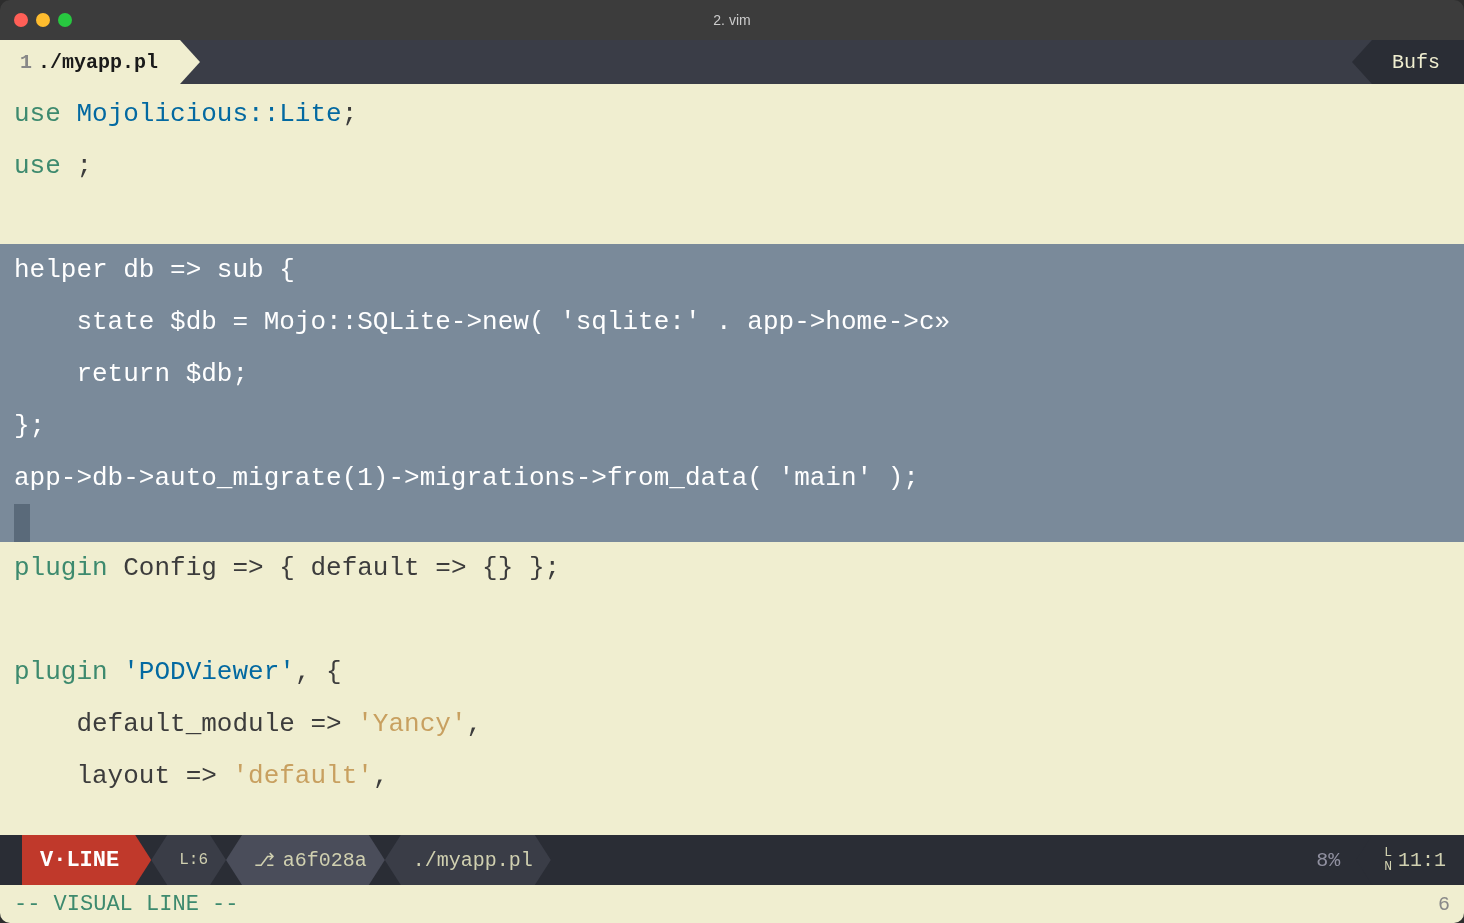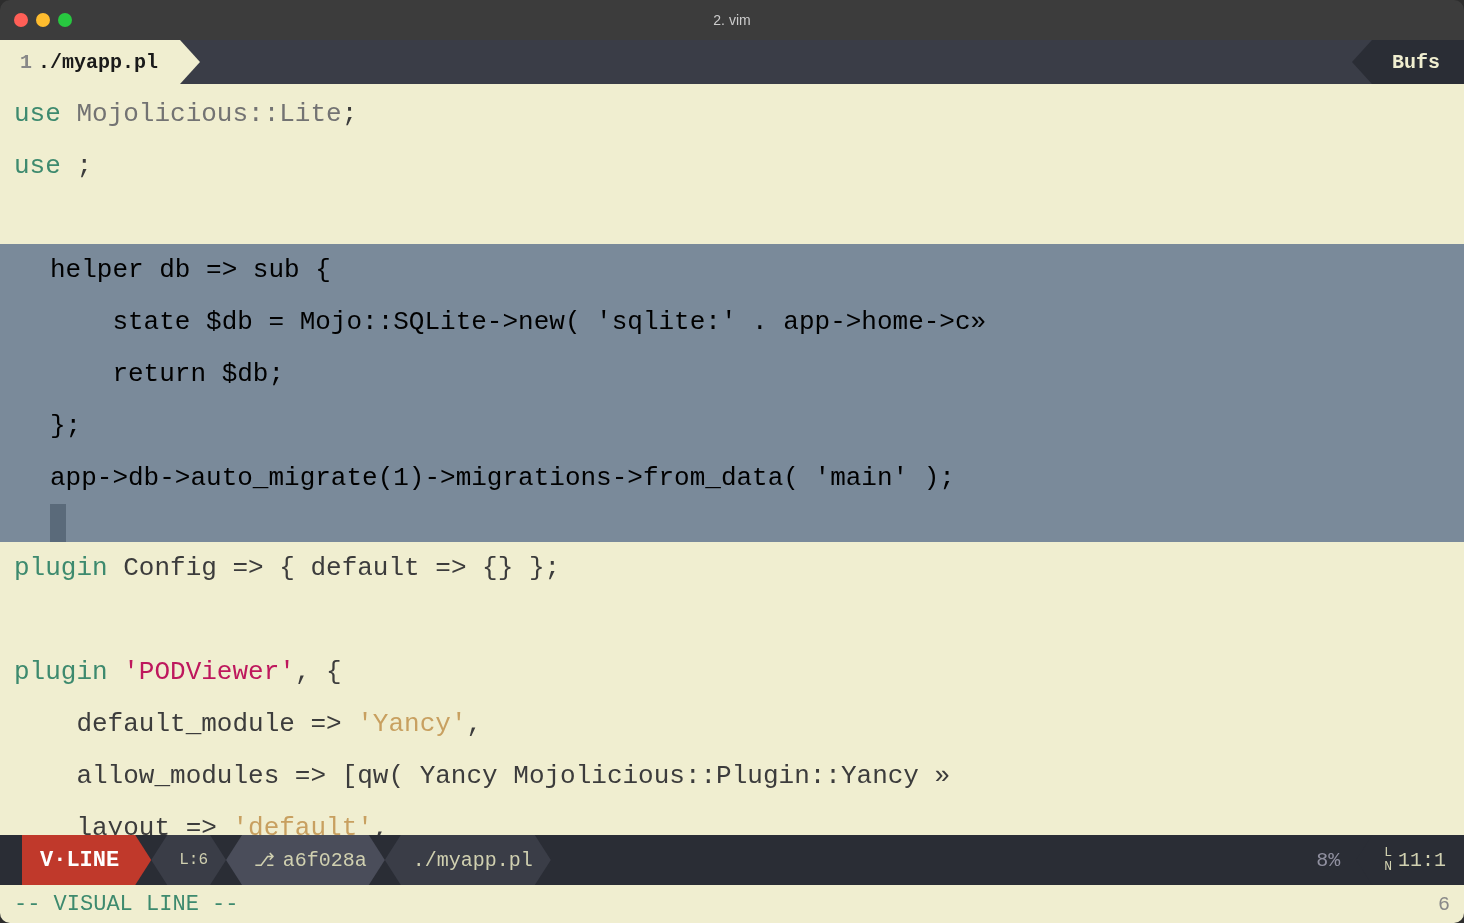--- a/index.html
+++ b/index.html
@@ -89,21 +89,21 @@
       flex: 1;
     }
 
     .bufs-btn {
       background: #2a2d35;
       color: #f0eed0;
       padding: 0 24px;
       display: flex;
       align-items: center;
       font-size: 20px;
-      font-weight: bold;
+      font-weight: normal;
       font-family: 'Courier New', monospace;
       clip-path: polygon(20px 0, 100% 0, 100% 100%, 20px 100%, 0 50%);
       padding-left: 40px;
     }
 
     
     .editor {
       background: #f0eed0;
       flex: 1;
       padding: 4px 0;
@@ -120,23 +120,23 @@
       display: flex;
       align-items: flex-start;
     }
 
     .code-line.selected {
       background: #7a8a9a;
     }
 
     
     .kw { color: #3d8a6e; }        
-    .ns { color: #737373; }       
+    .ns { color: #0369a1; }       
     .plain { color: #3c3c3c; }
-    .selected-text { color: #000000; margin-left: 36px; }
+    .selected-text { color: #ffffff; }
 
     
     .cursor-line {
       background: #7a8a9a !important;
     }
 
     
     .statusbar {
       height: 50px;
       display: flex;
@@ -310,30 +310,27 @@
       <span class="selected-text" style="display:inline-block;width:16px;height:38px;background:#5a6a7a;vertical-align:middle;"></span>
     </div>
 
     <div class="code-line">
       <span style="color:#3d8a6e">plugin</span><span class="plain"> Config =&gt; { default =&gt; {} };</span>
     </div>
 
     <div class="code-line">&nbsp;</div>
 
     <div class="code-line">
-      <span style="color:#3d8a6e">plugin</span><span class="plain"> </span><span style="color:#be185d">'PODViewer'</span><span class="plain">, {</span>
+      <span style="color:#3d8a6e">plugin</span><span class="plain"> </span><span style="color:#0369a1">'PODViewer'</span><span class="plain">, {</span>
     </div>
 
     <div class="code-line">
       <span class="plain">    default_module =&gt; </span><span style="color:#c8a060">'Yancy'</span><span class="plain">,</span>
     </div>
 
-    <div class="code-line">
-      <span class="plain">    allow_modules =&gt; [qw( Yancy Mojolicious::Plugin::Yancy »</span>
-    </div>
 
     <div class="code-line">
       <span class="plain">    layout =&gt; </span><span style="color:#c8a060">'default'</span><span class="plain">,</span>
     </div>
 
   </div>
 
   <div class="statusbar">
     <div class="status-mode">
       <span>V·LINE</span>

